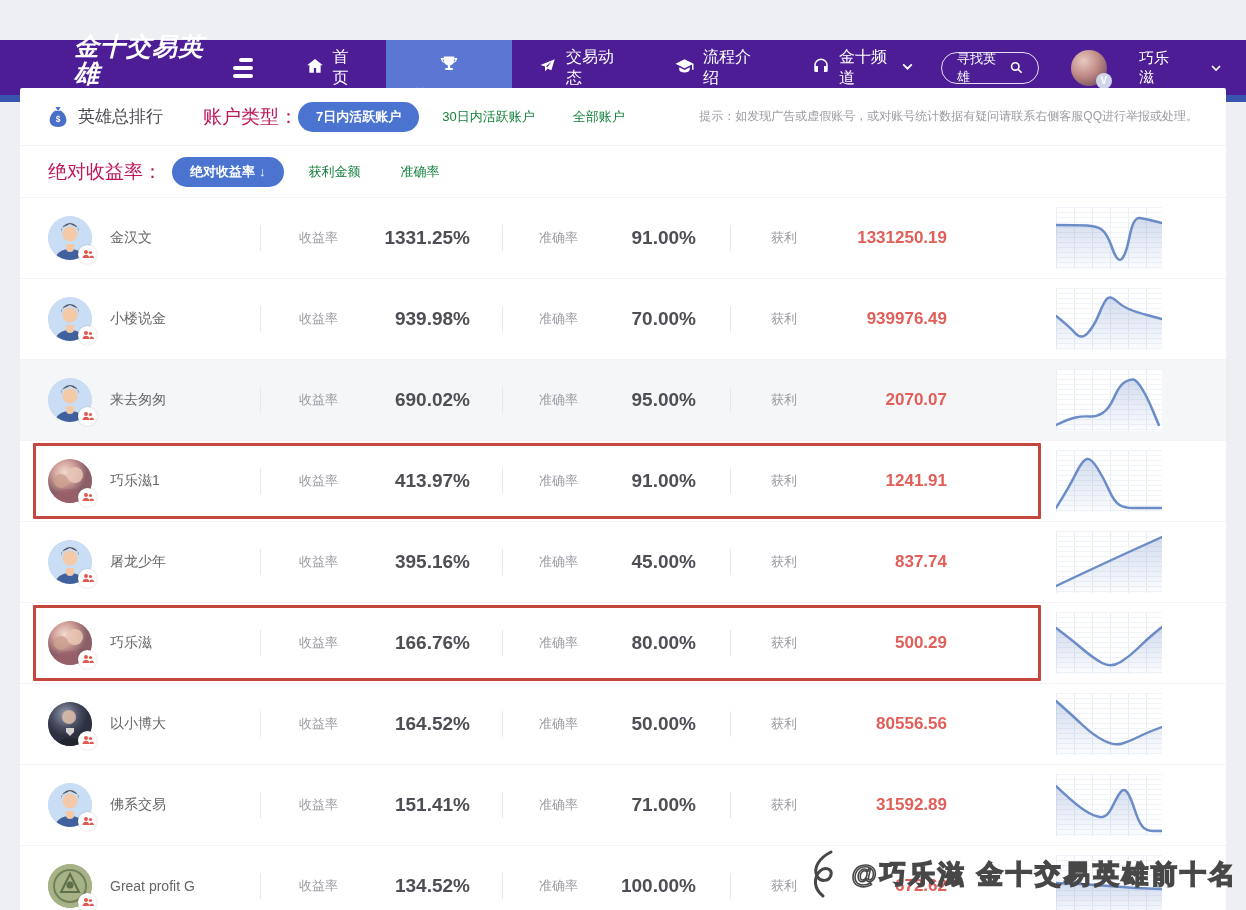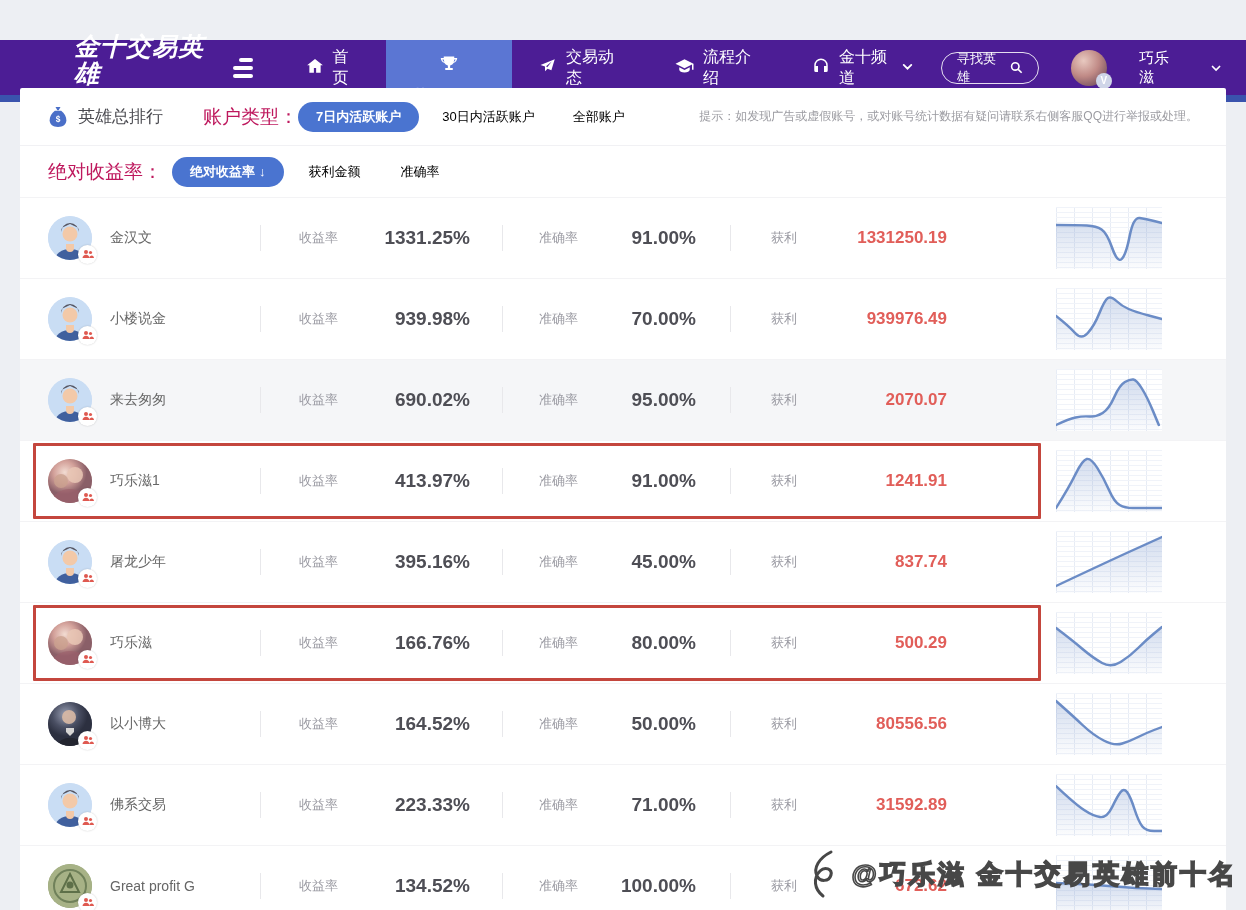--- a/index.html
+++ b/index.html
@@ -33,21 +33,21 @@
   .v-badge{position:absolute;right:-5px;bottom:-3px;width:16px;height:16px;border-radius:50%;
     background:#cfd5e8;color:#fff;font-size:10px;font-weight:bold;
     display:flex;align-items:center;justify-content:center;}
   .user-name{font-size:15px;}
   
   .card{position:absolute;left:20px;top:88px;width:1206px;height:880px;background:#fff;border-radius:2px;}
   .card-header{height:57px;display:flex;align-items:center;padding:0 28px;}
   .card-title{display:flex;align-items:center;gap:10px;font-size:17px;color:#4a4a50;}
   .acct-label,.sort-label{color:#be185d;font-size:19px;}
   .acct-label{margin-left:40px;}
-  .tab{font-size:13px;color:#000000;padding:6px 15px;cursor:pointer;white-space:nowrap;}
+  .tab{font-size:13px;color:#15803d;padding:6px 15px;cursor:pointer;white-space:nowrap;}
   .tab.pill-active{background:#4a74d0;color:#fff;border-radius:16px;padding:6px 18px;font-weight:bold;}
   .tab+.tab{margin-left:8px;}
   .tip{margin-left:auto;font-size:12px;color:#9b9ba1;}
   .sort-row{height:51px;display:flex;align-items:center;padding:0 28px;border-top:1px solid #f1f1f4;}
   .sort-row .tab{margin-left:10px;}
   .sort-arrow{margin-left:4px;font-weight:bold;}
   
   .row{height:80px;display:flex;align-items:center;padding-left:28px;position:relative;border-top:1px solid #f3f3f5;}
   .row.hover{background:#f5f6f8;}
   .red-frame{position:absolute;left:13px;top:2px;bottom:2px;width:1008px;border:3px solid #c4463d;
@@ -505,21 +505,21 @@
               <circle cx="8" cy="6" r="4"></circle>
               <path d="M1 18c0-4 3.2-6.5 7-6.5s7 2.5 7 6.5z"></path>
               <circle cx="17" cy="7" r="3.2"></circle>
               <path d="M14.5 18c.4-3 2.5-5 5-5 2.3 0 4.3 1.8 4.5 5z"></path>
             </svg>
       </span>
     </div>
     <div class="name">佛系交易</div>
     <div class="vdiv"></div>
     <div class="lbl yield-lbl">收益率</div>
-    <div class="val yield-val">223.33%</div>
+    <div class="val yield-val">151.41%</div>
     <div class="vdiv div2"></div>
     <div class="lbl acc-lbl">准确率</div>
     <div class="val acc-val">71.00%</div>
     <div class="vdiv div3"></div>
     <div class="lbl profit-lbl">获利</div>
     <div class="profit-val">31592.89</div>
     <div class="spark">
           <svg width="106" height="62" viewBox="0 0 100 62" preserveAspectRatio="none">
             <defs>
               <linearGradient id="g7" x1="0" y1="0" x2="0" y2="1">

